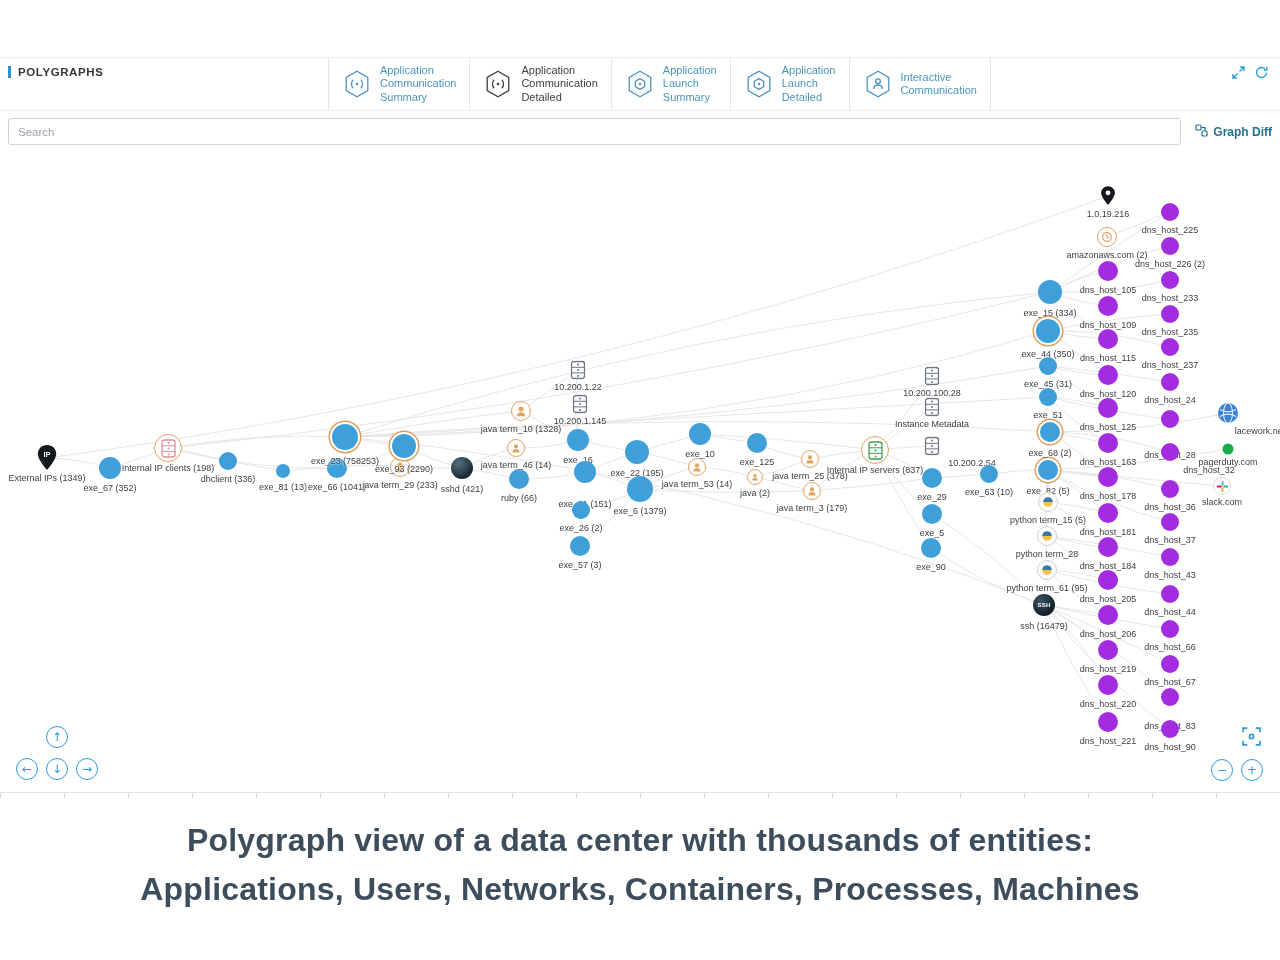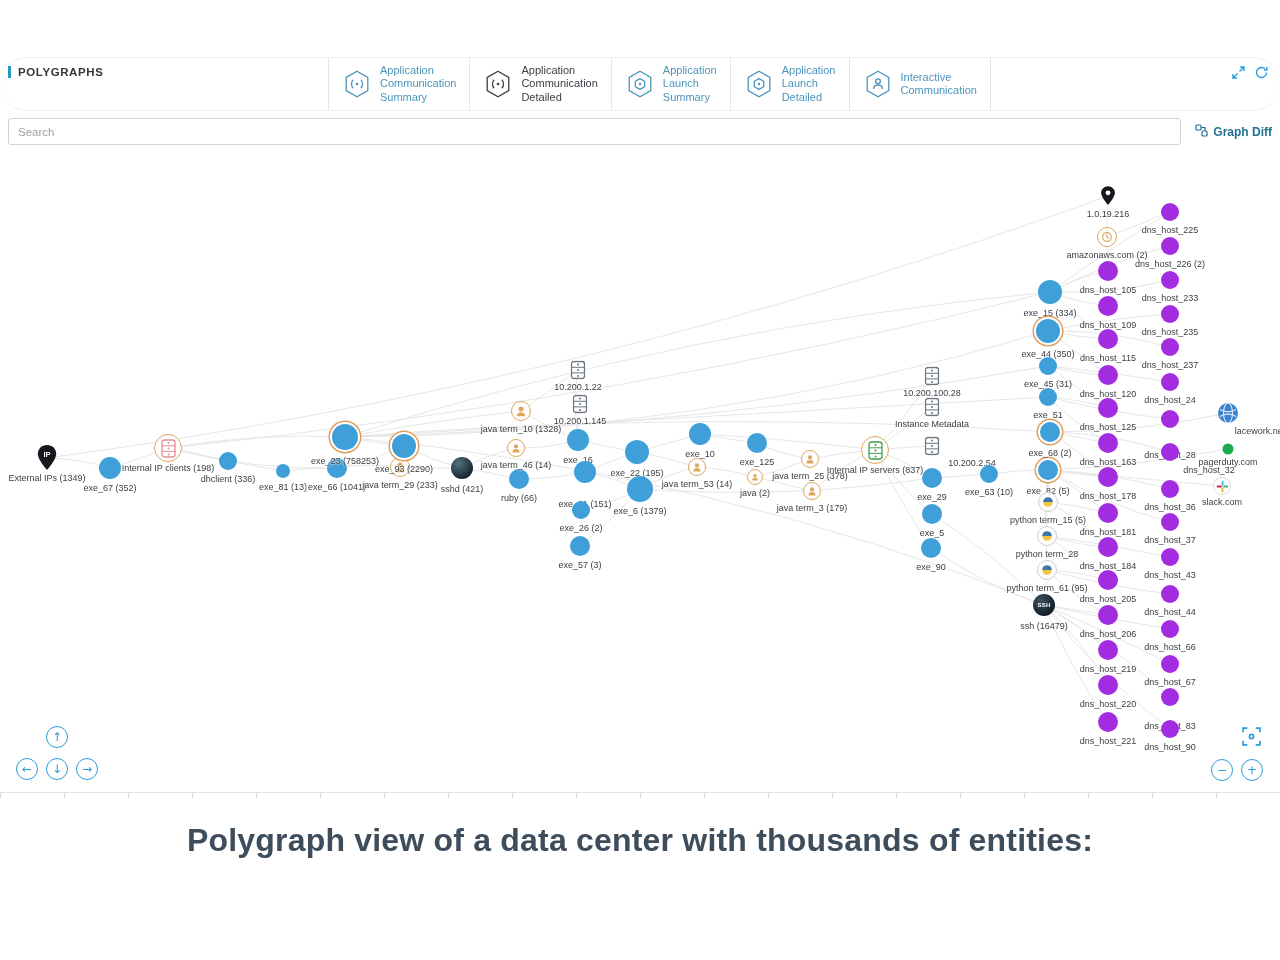--- a/index.html
+++ b/index.html
@@ -1,21 +1,21 @@
 <!DOCTYPE html>
 <html><head>
 <meta charset="utf-8">
 <title>Polygraphs</title>
 <style>
   html,body{margin:0;padding:0;background:#fff;}
   .page{position:relative;width:1280px;height:960px;background:#fff;overflow:hidden;
         font-family:"Liberation Sans",sans-serif;color:#333;}
   
   .topbar{position:absolute;top:57px;left:0;right:0;height:52px;
-          border-top:1px solid #ededed;border-bottom:1px solid #ededed;background:#fff;border-radius:27px;}
+          border-top:1px solid #ededed;border-bottom:1px solid #ededed;background:#fff;}
   .brand{position:absolute;left:8px;top:8px;border-left:3px solid #2a93c9;padding-left:7px;
          font-size:11.5px;font-weight:700;letter-spacing:.6px;color:#33383d;}
   .tabs{position:absolute;left:328px;top:0;bottom:0;display:flex;align-items:stretch;}
   .tab{display:flex;align-items:center;gap:8px;padding:0 13px;color:#4b95bb;cursor:pointer;
        border-left:1px solid #e6e6e6;}
   .tab:last-child{border-right:1px solid #e6e6e6;}
   .tab.active{color:#3a3f44;}
   .tab-label{font-size:11px;line-height:13.5px;font-weight:500;}
   .tab-ic svg{display:block;}
   .topbar-actions{position:absolute;right:12px;top:7px;display:flex;gap:10px;}
@@ -888,15 +888,16 @@
     <svg width="19" height="19" viewBox="0 0 18 18" stroke="#2d9cdb" stroke-width="1.6" fill="none">
       <path d="M1 5V1h4M13 1h4v4M17 13v4h-4M5 17H1v-4"></path>
         <circle cx="9" cy="9" r="2"></circle>
       </svg>
   </button>
   <button class="cbtn" style="left:1211px;top:759px;">−</button>
   <button class="cbtn" style="left:1241px;top:759px;">+</button>
 
   <div class="caption">
     <div>Polygraph view of a data center with thousands of entities:</div>
+    <div>Applications, Users, Networks, Containers, Processes, Machines</div>
   </div>
 
 </div>
 
 </body></html>

